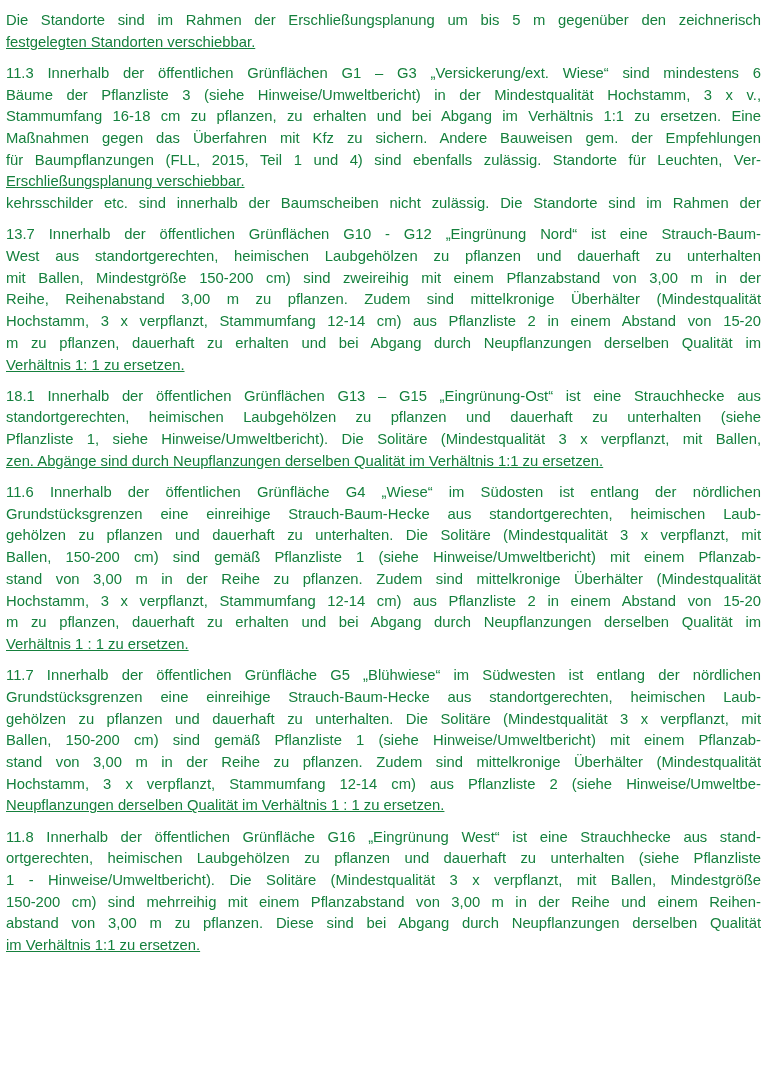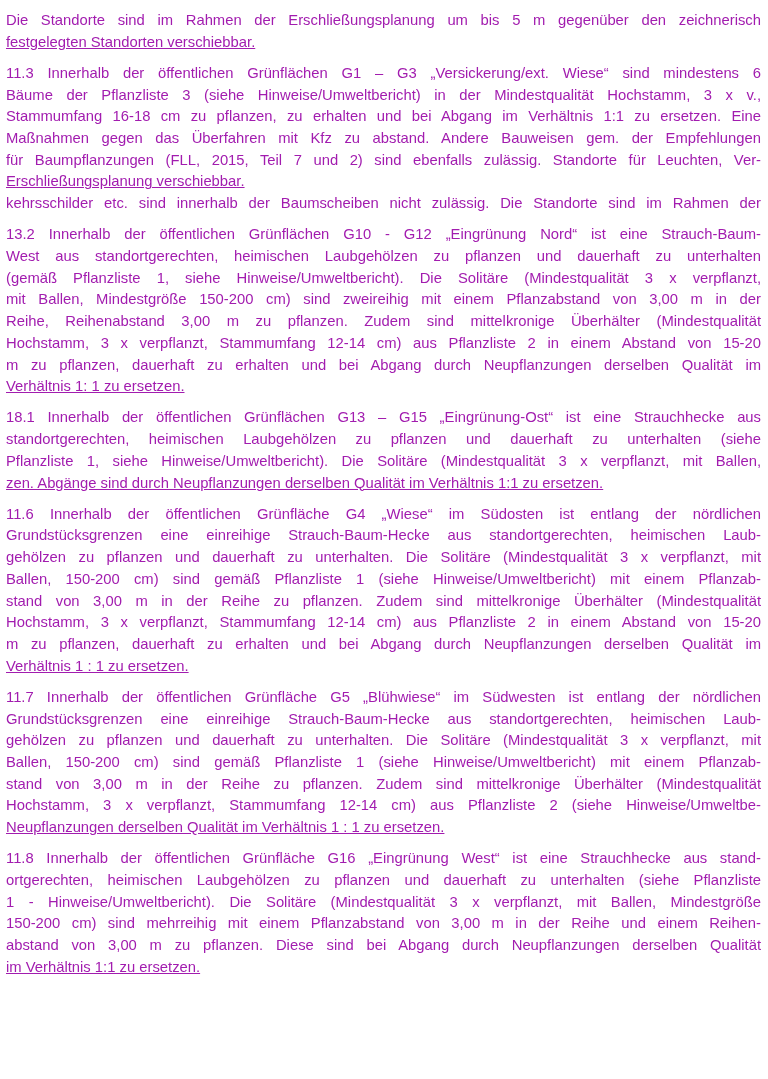--- a/index.html
+++ b/index.html
@@ -9,21 +9,21 @@
   }
   body {
     width: 768px;
     height: 1079px;
     overflow: hidden;
   }
   .page {
     box-sizing: border-box;
     width: 768px;
     padding: 10px 7px 0 6px;
-    color: #a21caf;
+    color: #15803d;
     font-family: "Liberation Sans", sans-serif;
     font-size: 14.8px;
     line-height: 21.7px;
     -webkit-font-smoothing: antialiased;
   }
   .paragraph {
     margin: 0 0 9.5px 0;
   }
   .line {
     text-align: justify;
@@ -40,29 +40,28 @@
 
 <main class="page" id="document-page">
     <div class="paragraph">
       <div class="line">Die Standorte sind im Rahmen der Erschließungsplanung um bis 5 m gegenüber den zeichnerisch</div>
       <div class="line last">festgelegten Standorten verschiebbar.</div>
     </div>
     <div class="paragraph">
       <div class="line">11.3 Innerhalb der öffentlichen Grünflächen G1 – G3 „Versickerung/ext. Wiese“ sind mindestens 6</div>
       <div class="line">Bäume der Pflanzliste 3 (siehe Hinweise/Umweltbericht) in der Mindestqualität Hochstamm, 3 x v.,</div>
       <div class="line">Stammumfang 16-18 cm zu pflanzen, zu erhalten und bei Abgang im Verhältnis 1:1 zu ersetzen. Eine</div>
-      <div class="line">Maßnahmen gegen das Überfahren mit Kfz zu abstand. Andere Bauweisen gem. der Empfehlungen</div>
-      <div class="line">für Baumpflanzungen (FLL, 2015, Teil 7 und 2) sind ebenfalls zulässig. Standorte für Leuchten, Ver-</div>
+      <div class="line">Maßnahmen gegen das Überfahren mit Kfz zu sichern. Andere Bauweisen gem. der Empfehlungen</div>
+      <div class="line">für Baumpflanzungen (FLL, 2015, Teil 1 und 4) sind ebenfalls zulässig. Standorte für Leuchten, Ver-</div>
       <div class="line last">Erschließungsplanung verschiebbar.</div>
       <div class="line">kehrsschilder etc. sind innerhalb der Baumscheiben nicht zulässig. Die Standorte sind im Rahmen der</div>
     </div>
     <div class="paragraph">
-      <div class="line">13.2 Innerhalb der öffentlichen Grünflächen G10 - G12 „Eingrünung Nord“ ist eine Strauch-Baum-</div>
+      <div class="line">13.7 Innerhalb der öffentlichen Grünflächen G10 - G12 „Eingrünung Nord“ ist eine Strauch-Baum-</div>
       <div class="line">West aus standortgerechten, heimischen Laubgehölzen zu pflanzen und dauerhaft zu unterhalten</div>
-      <div class="line">(gemäß Pflanzliste 1, siehe Hinweise/Umweltbericht). Die Solitäre (Mindestqualität 3 x verpflanzt,</div>
       <div class="line">mit Ballen, Mindestgröße 150-200 cm) sind zweireihig mit einem Pflanzabstand von 3,00 m in der</div>
       <div class="line">Reihe, Reihenabstand 3,00 m zu pflanzen. Zudem sind mittelkronige Überhälter (Mindestqualität</div>
       <div class="line">Hochstamm, 3 x verpflanzt, Stammumfang 12-14 cm) aus Pflanzliste 2 in einem Abstand von 15-20</div>
       <div class="line">m zu pflanzen, dauerhaft zu erhalten und bei Abgang durch Neupflanzungen derselben Qualität im</div>
       <div class="line last">Verhältnis 1: 1 zu ersetzen.</div>
     </div>
     <div class="paragraph">
       <div class="line">18.1 Innerhalb der öffentlichen Grünflächen G13 – G15 „Eingrünung-Ost“ ist eine Strauchhecke aus</div>
       <div class="line">standortgerechten, heimischen Laubgehölzen zu pflanzen und dauerhaft zu unterhalten (siehe</div>
       <div class="line">Pflanzliste 1, siehe Hinweise/Umweltbericht). Die Solitäre (Mindestqualität 3 x verpflanzt, mit Ballen,</div>

